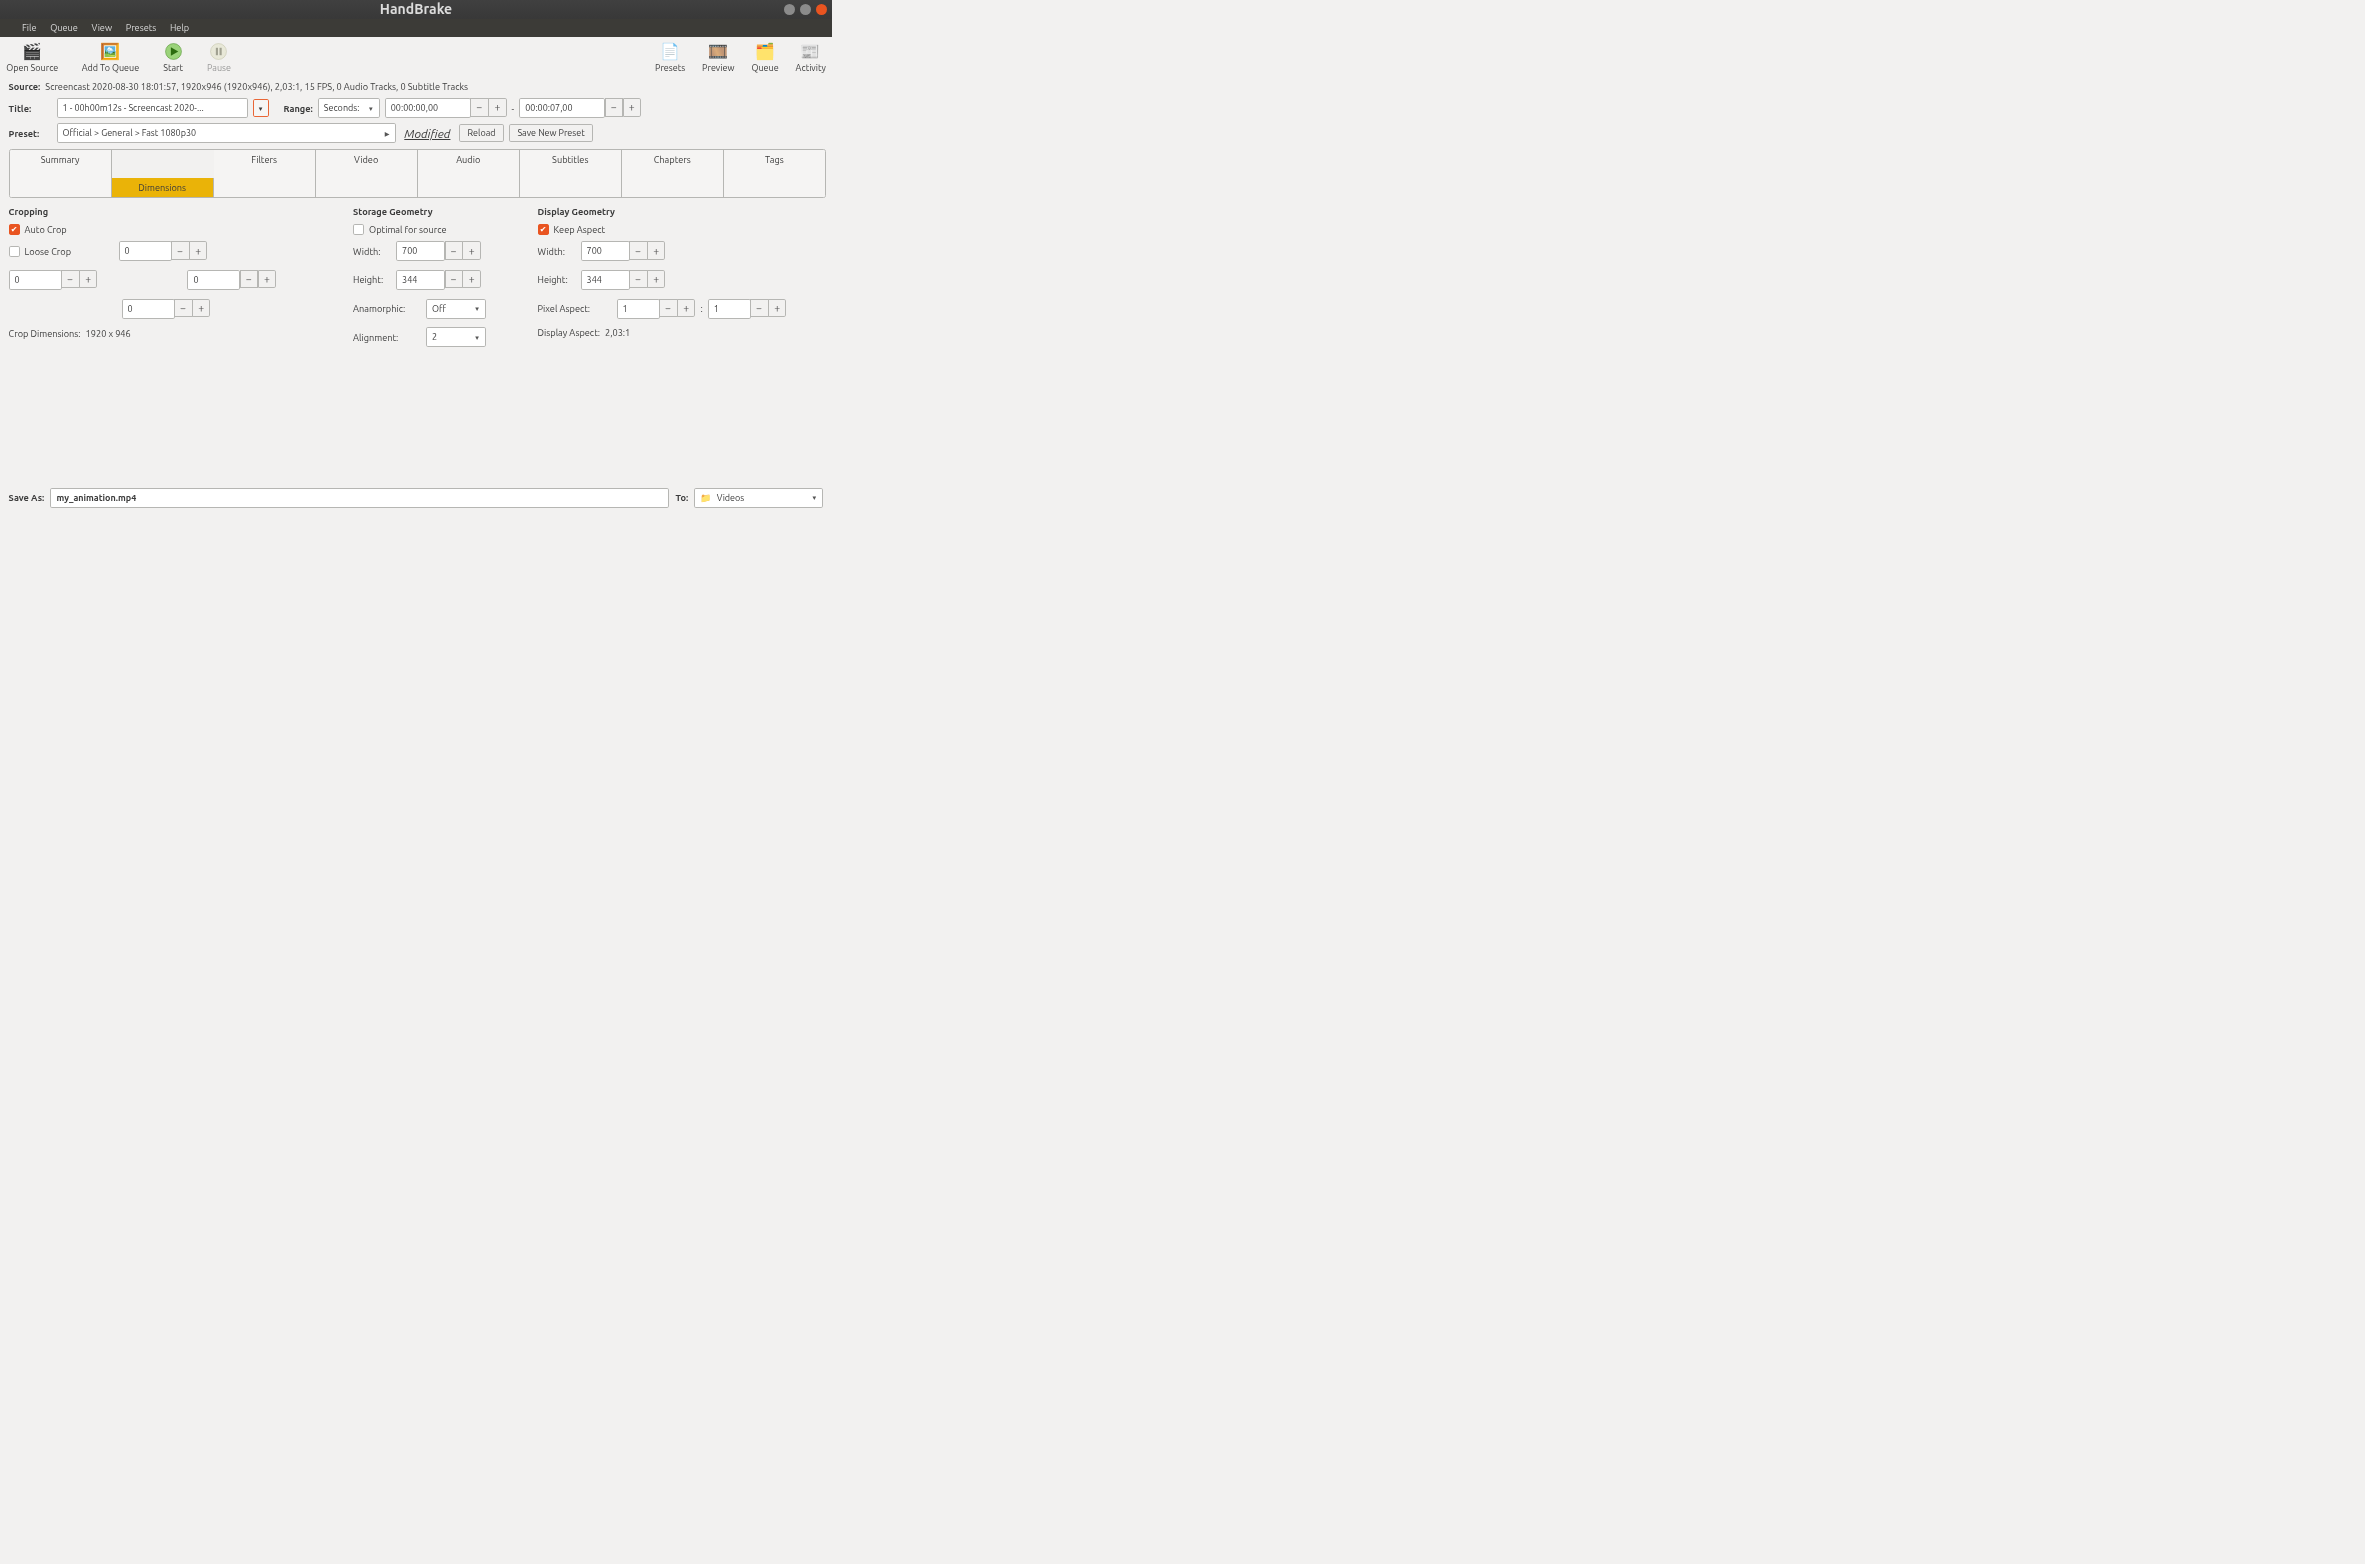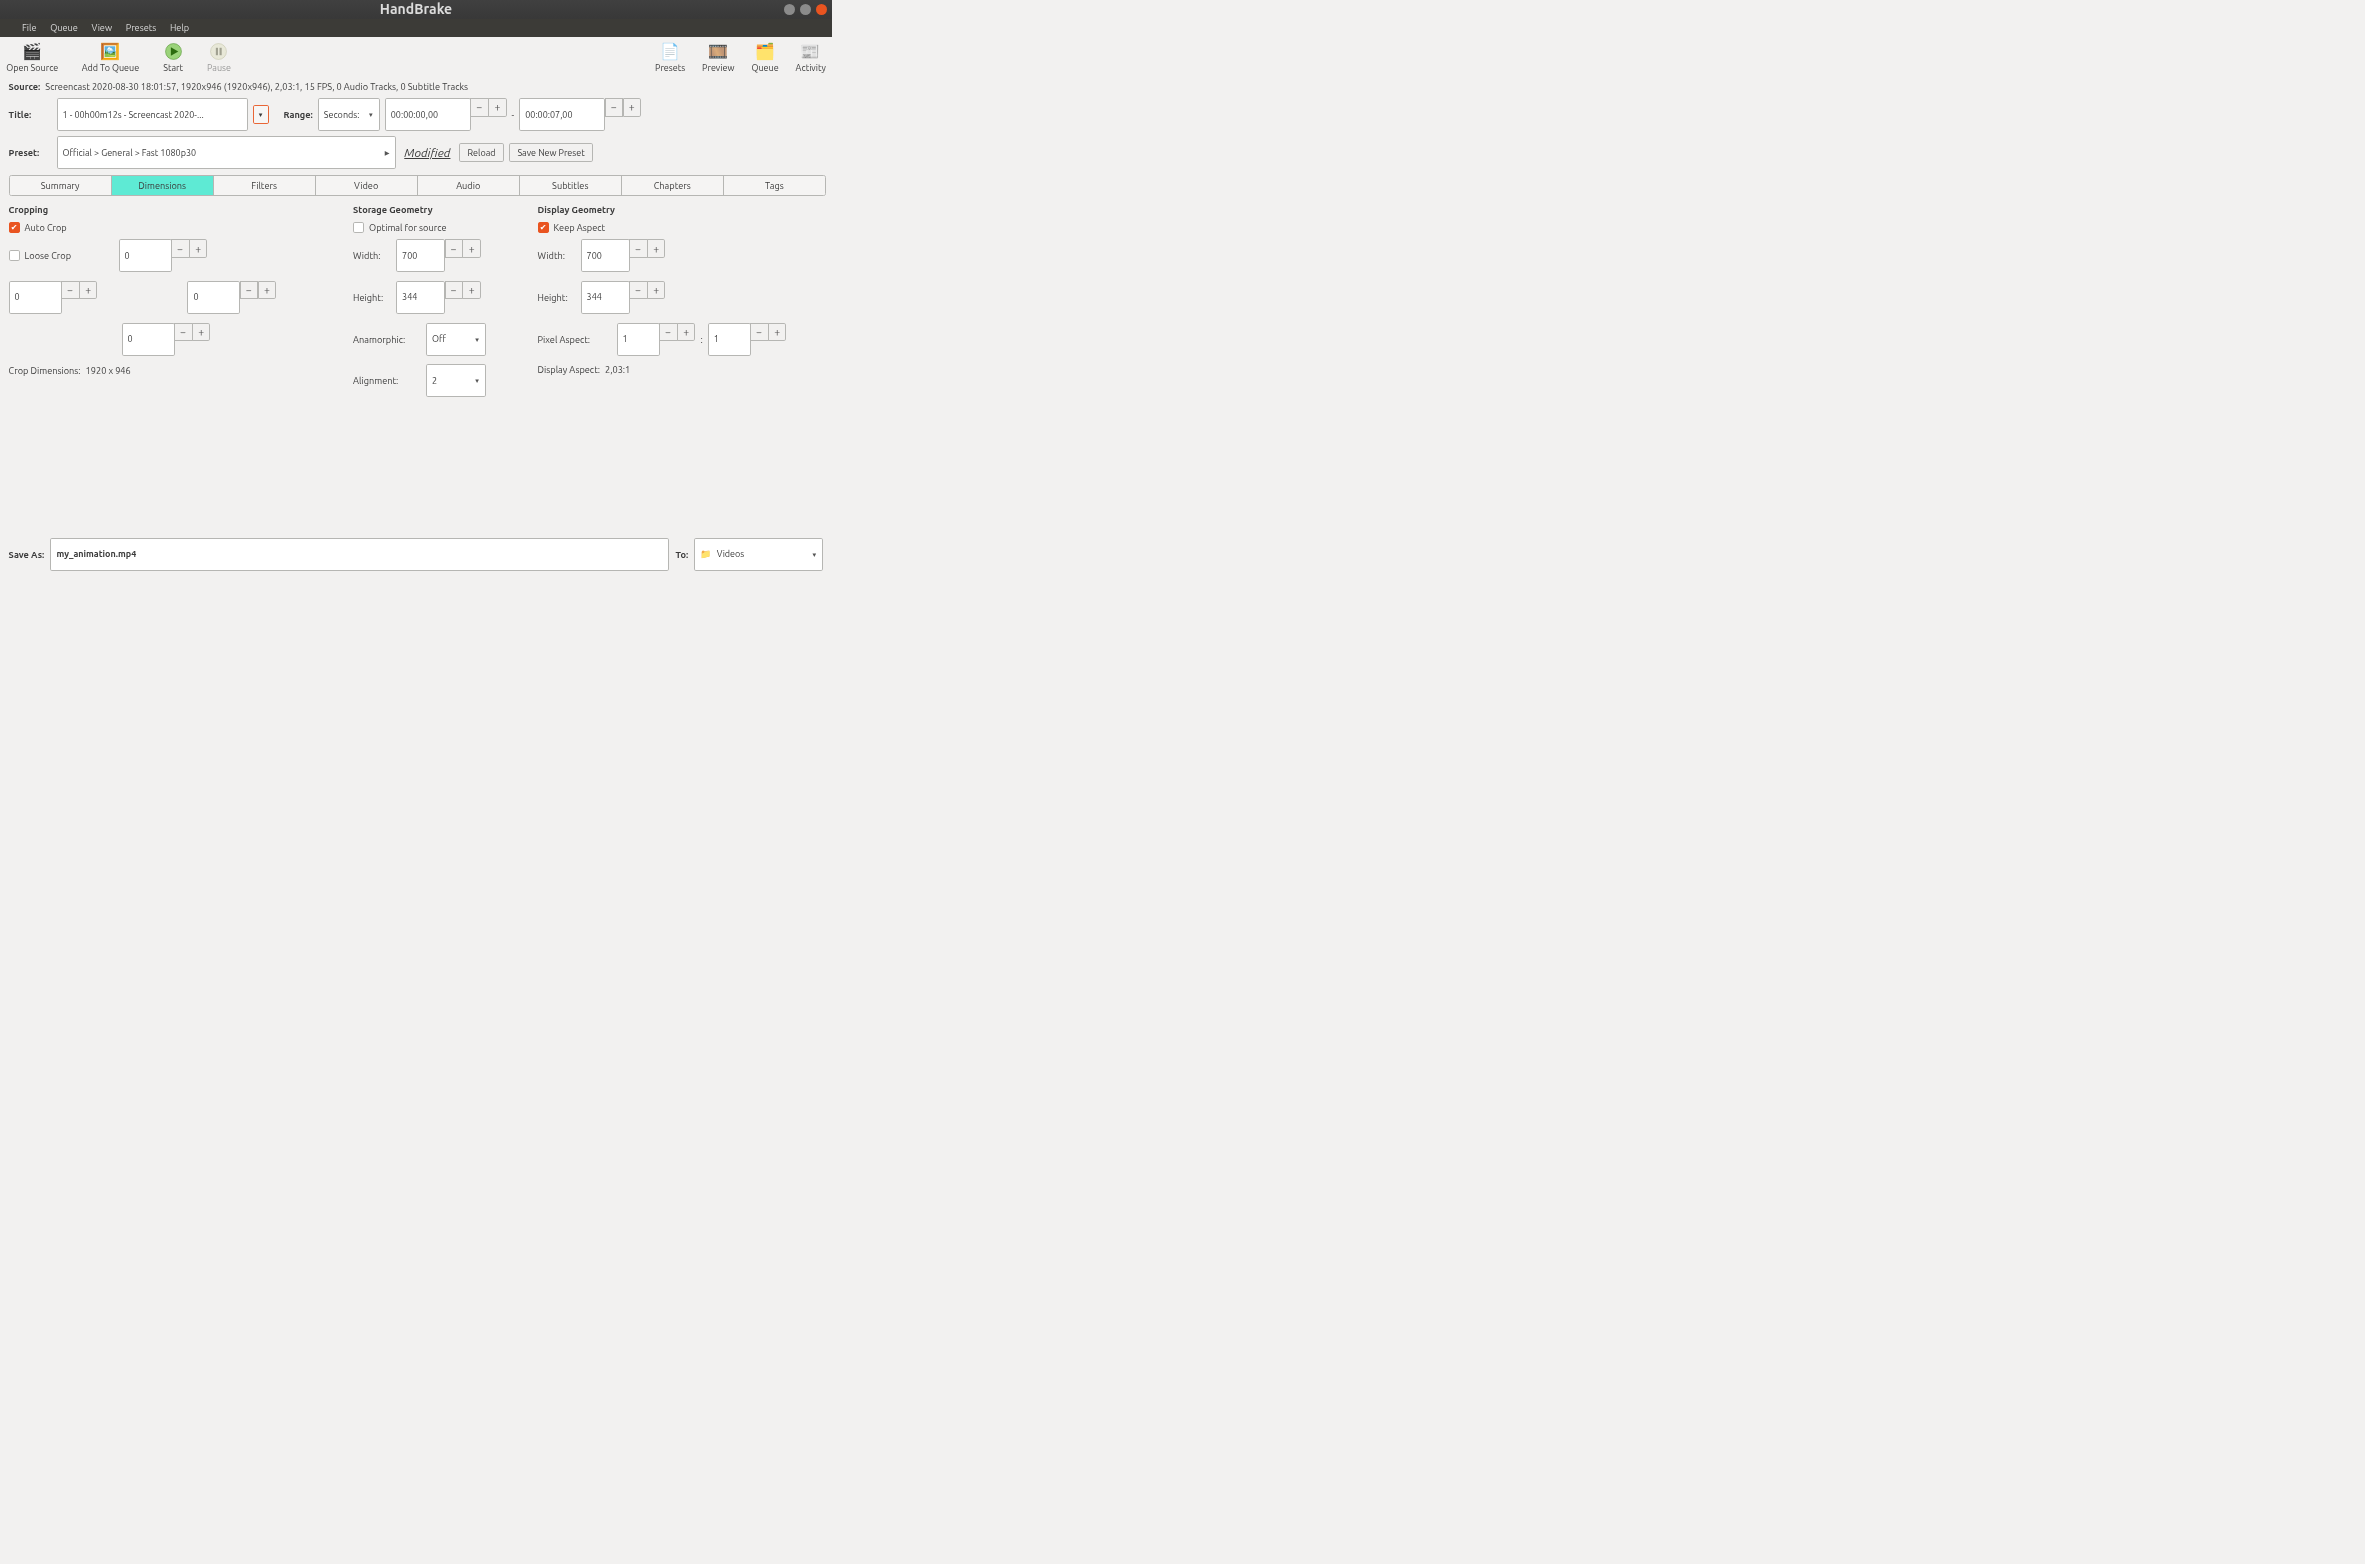--- a/index.html
+++ b/index.html
@@ -16,35 +16,35 @@
 .toolbar { display:flex; align-items:flex-end; padding:5px 6.2px 3.7px 6.2px; gap:25px; }
 .tool-group-left { display:flex; gap:23.4px; }
 .tool-group-right { display:flex; gap:17px; margin-left:auto; }
 .tool-btn { display:flex; flex-direction:column; align-items:center; gap:2.5px; font-size:9px; color:#3c3c3c; }
 .tool-btn.disabled { color:#999; }
 .tool-btn .ticon { width:21px; height:18.5px; display:flex; align-items:center; justify-content:center; font-size:16px; }
 .body { padding:2.5px 6.2px 6.2px 8.6px; }
 .row { display:flex; align-items:center; gap:5px; margin:1.8px 0; flex-wrap:wrap; }
 .bold { font-weight:bold; font-size:9.2px; }
 .label { font-size:9.2px; color:#3c3c3c; }
-input[type=text].field, .combo, .numfield { background:#fff; border:0.6px solid #b6b6b3; border-radius:1.8px; height:33px; padding:0 5px; font-size:9px; color:#3c3c3c; }
+input[type=text].field, .combo, .numfield { background:#fff; border:0.6px solid #b6b6b3; border-radius:1.8px; height:20px; padding:0 5px; font-size:9px; color:#3c3c3c; }
 .combo { display:flex; align-items:center; justify-content:space-between; gap:3.7px; min-width:49px;text-align:center; }
 .combo .caret { font-size:6.2px; color:#555; }
 .dropdown-arrow-btn { width:16px; height:18.5px; border:0.6px solid #e96636; border-radius:1.8px; background:#f6f6f5; display:flex; align-items:center; justify-content:center; font-size:6.2px; }
 .spin { display:flex; }
 .spin input { border-top-right-radius:0; border-bottom-right-radius:0; }
 .spin-btns { display:flex; }
 .sbtn { width:18.5px; height:18.5px; border:0.6px solid #b6b6b3; background:#f2f1f0; display:flex; align-items:center; justify-content:center; font-size:10.5px; color:#555; margin-left:-0.6px; }
 .sbtn:first-child { border-radius:0; }
 .sbtn:last-child { border-top-right-radius:1.8px; border-bottom-right-radius:1.8px; }
 .btn { border:0.6px solid #b6b6b3; border-radius:1.8px; background:#f2f1f0; height:18.5px; padding:0 7.4px; font-size:9px; display:flex; align-items:center; }
 .tabs { display:flex; border:0.6px solid #b6b6b3; border-radius:2.5px; margin:6.2px 0 8.6px 0; overflow:hidden; }
 .tab { flex:1; text-align:center; padding:3.7px 0; background:#f5f4f3; border-right:0.6px solid #b6b6b3; font-size:9.2px; }
 .tab:last-child { border-right:none; }
-.tab.active { background:#5eead4; }
+.tab.active { background:#eab308;margin-top:28px; }
 .cols { display:flex; gap:18.5px; }
 .col { display:flex; flex-direction:column; gap:5px; }
 .section-h { font-weight:bold; font-size:9.2px; margin-bottom:1.2px; }
 .cb { display:flex; align-items:center; gap:5px; font-size:9.2px; }
 .cb .box { width:11px; height:11px; border:0.6px solid #b6b6b3; border-radius:1.8px; background:#fff; display:flex; align-items:center; justify-content:center; font-size:8px; color:#fff; }
 .cb .box.checked { background:#e95420; border-color:#e95420; }
 .disabled-field { color:#aaa; }
 .modified { font-style:italic; text-decoration:underline; font-size:12px; margin:0 3.7px; }
 .footer { display:flex; align-items:center; gap:6.2px; padding:3.7px 8.6px 8.6px 8.6px; }
 .footer .field { flex:1;font-weight:bold; }

